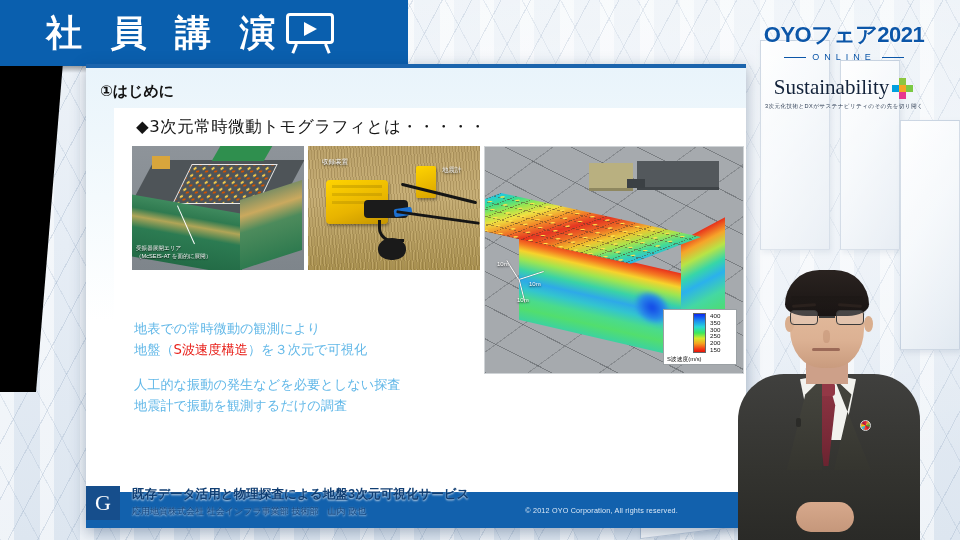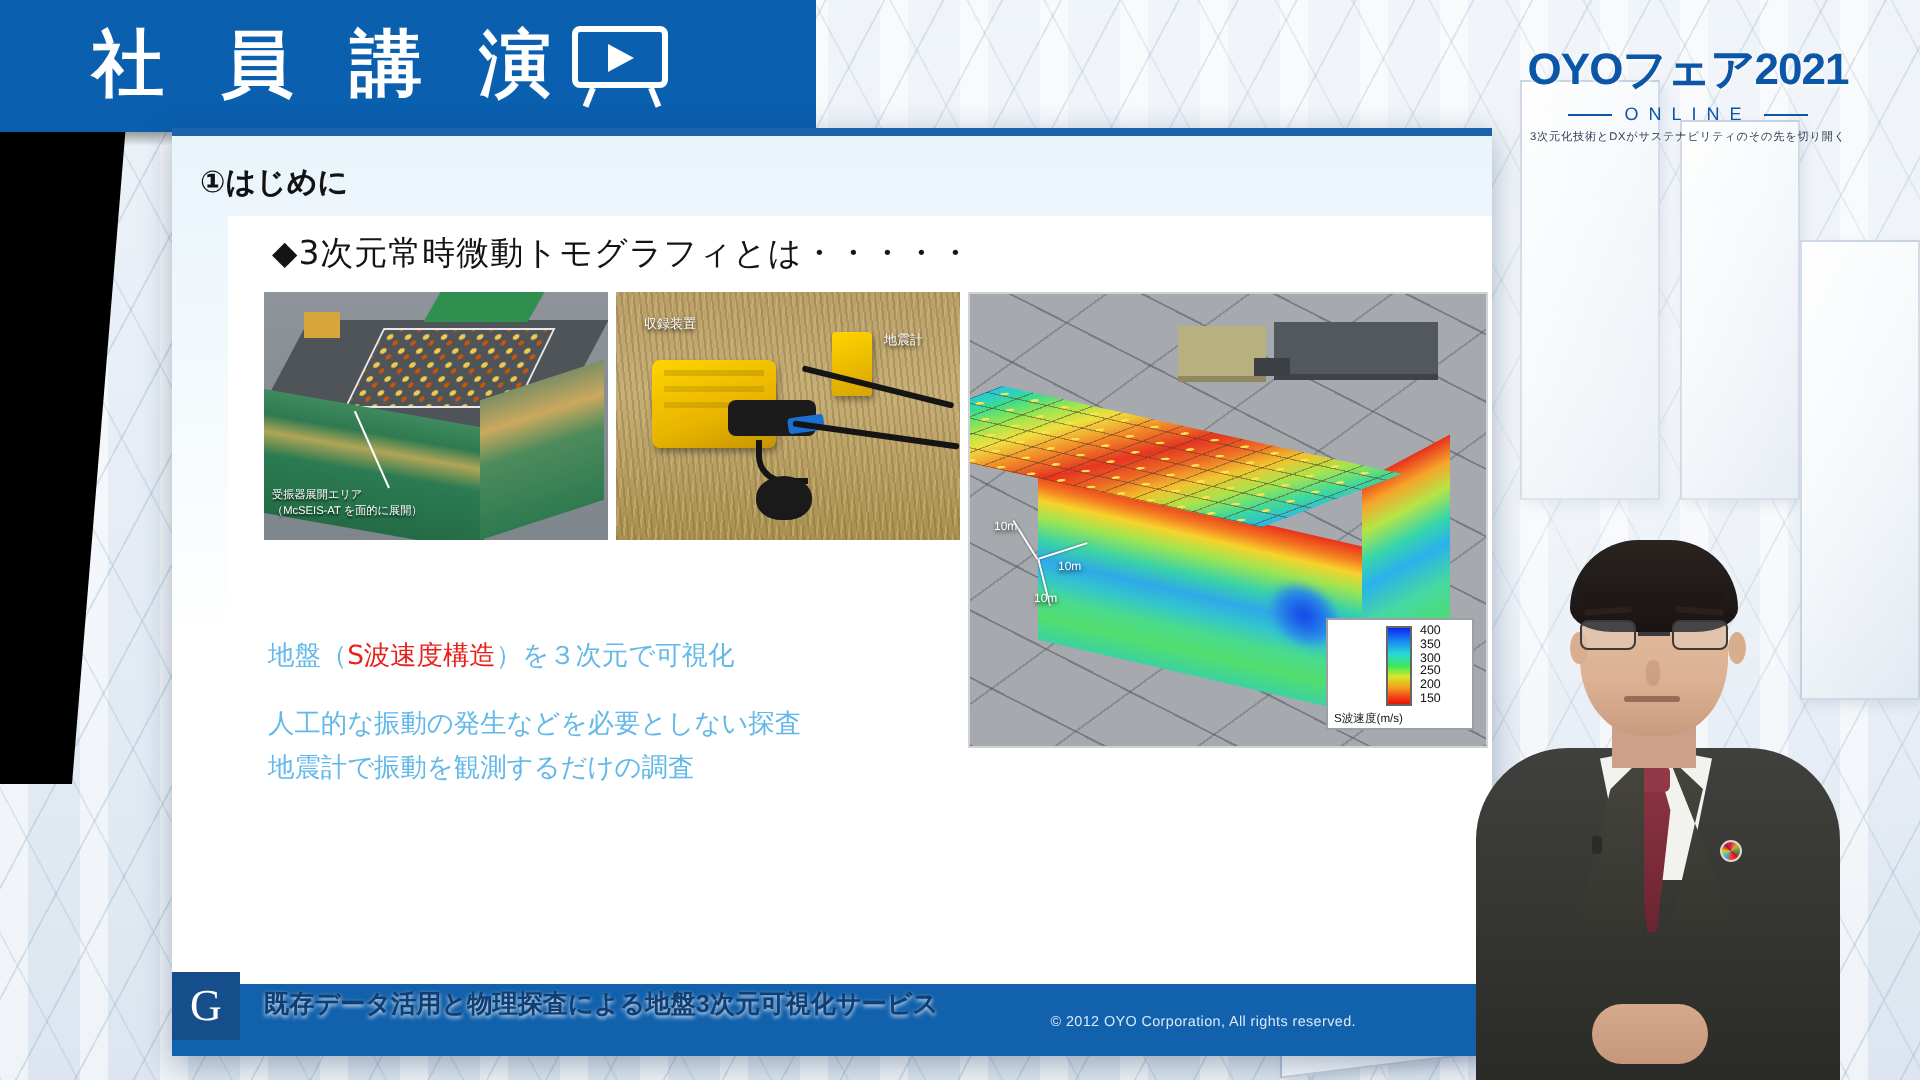--- a/index.html
+++ b/index.html
@@ -316,21 +316,21 @@
     position: absolute; left: 86px; bottom: 16px; width: 430px; height: 42px;
     display: flex; align-items: center; gap: 12px;
   }
   .g-logo {
     width: 34px; height: 34px; background: #164e8c; color: #fff;
     display: flex; align-items: center; justify-content: center;
     font-family: "Liberation Serif", "DejaVu Serif", serif; font-size: 22px;
   }
   .info-main {
     color: #103e73; font-size: 12.6px; font-weight: 700; line-height: 1.25;
-    font-family: Liberation Sans, sans-serif;
+    font-family: Liberation Mono, monospace;
     text-shadow: 0 1px 2px rgba(255,255,255,.85);
   }
   .info-sub {
     color: #16457d; font-size: 9px; line-height: 1.3; margin-top: 2px;
     font-family: "DejaVu Sans", "Liberation Sans", sans-serif;
     text-shadow: 0 1px 2px rgba(255,255,255,.85);
   }
 
   
   .presenter { position: absolute; right: 36px; bottom: 0; width: 190px; height: 270px; }
@@ -423,20 +423,30 @@
       <div class="play"></div>
       <div class="leg-l"></div>
       <div class="leg-r"></div>
     </div>
   </div>
   <div class="banner-shadow"></div>
 
   <div class="logos">
     <div class="logo-oyo">OYOフェア2021</div>
     <div class="logo-online">ONLINE</div>
+    <div class="logo-sus">
+      <span>Sustainability</span>
+      <span class="plusmark">
+        <i class="p1"></i>
+          <i class="p2"></i>
+          <i class="p3"></i>
+          <i class="p4"></i>
+          <i class="p5"></i>
+      </span>
+    </div>
     <div class="logo-tag">3次元化技術とDXがサステナビリティのその先を切り開く</div>
   </div>
 
   <div class="slide">
     <div class="slide-heading">①はじめに</div>
 
     <div class="slide-body">
       <div class="sub-heading">◆3次元常時微動トモグラフィとは・・・・・</div>
 
       <div class="figs">
@@ -508,38 +518,40 @@
                   <span>150</span>
                 </div>
               </div>
               <div class="legend-cap">S波速度(m/s)</div>
             </div>
           </div>
         </div>
       </div>
 
       <div class="slide-text">
+        <div>地表での常時微動の観測により</div>
         <div>
           <span>地盤（</span><span class="hl">S波速度構造</span><span>）を３次元で可視化</span>
         </div>
         <span class="gap"></span>
         <div>人工的な振動の発生などを必要としない探査</div>
         <div>地震計で振動を観測するだけの調査</div>
       </div>
     </div>
 
     <div class="slide-footer">
       <div class="copyright">© 2012 OYO Corporation, All rights reserved.</div>
     </div>
   </div>
 
   <div class="infobar">
     <div class="g-logo">G</div>
     <div>
       <div class="info-main">既存データ活用と物理探査による地盤3次元可視化サービス</div>
+      <div class="info-sub">応用地質株式会社 社会インフラ事業部 技術部　山内 政也</div>
     </div>
   </div>
 
   <div class="presenter">
     <div class="body"></div>
     <div class="shirt"></div>
     <div class="tie"></div>
     <div class="tie-knot"></div>
     <div class="lapel-l"></div>
     <div class="lapel-r"></div>

